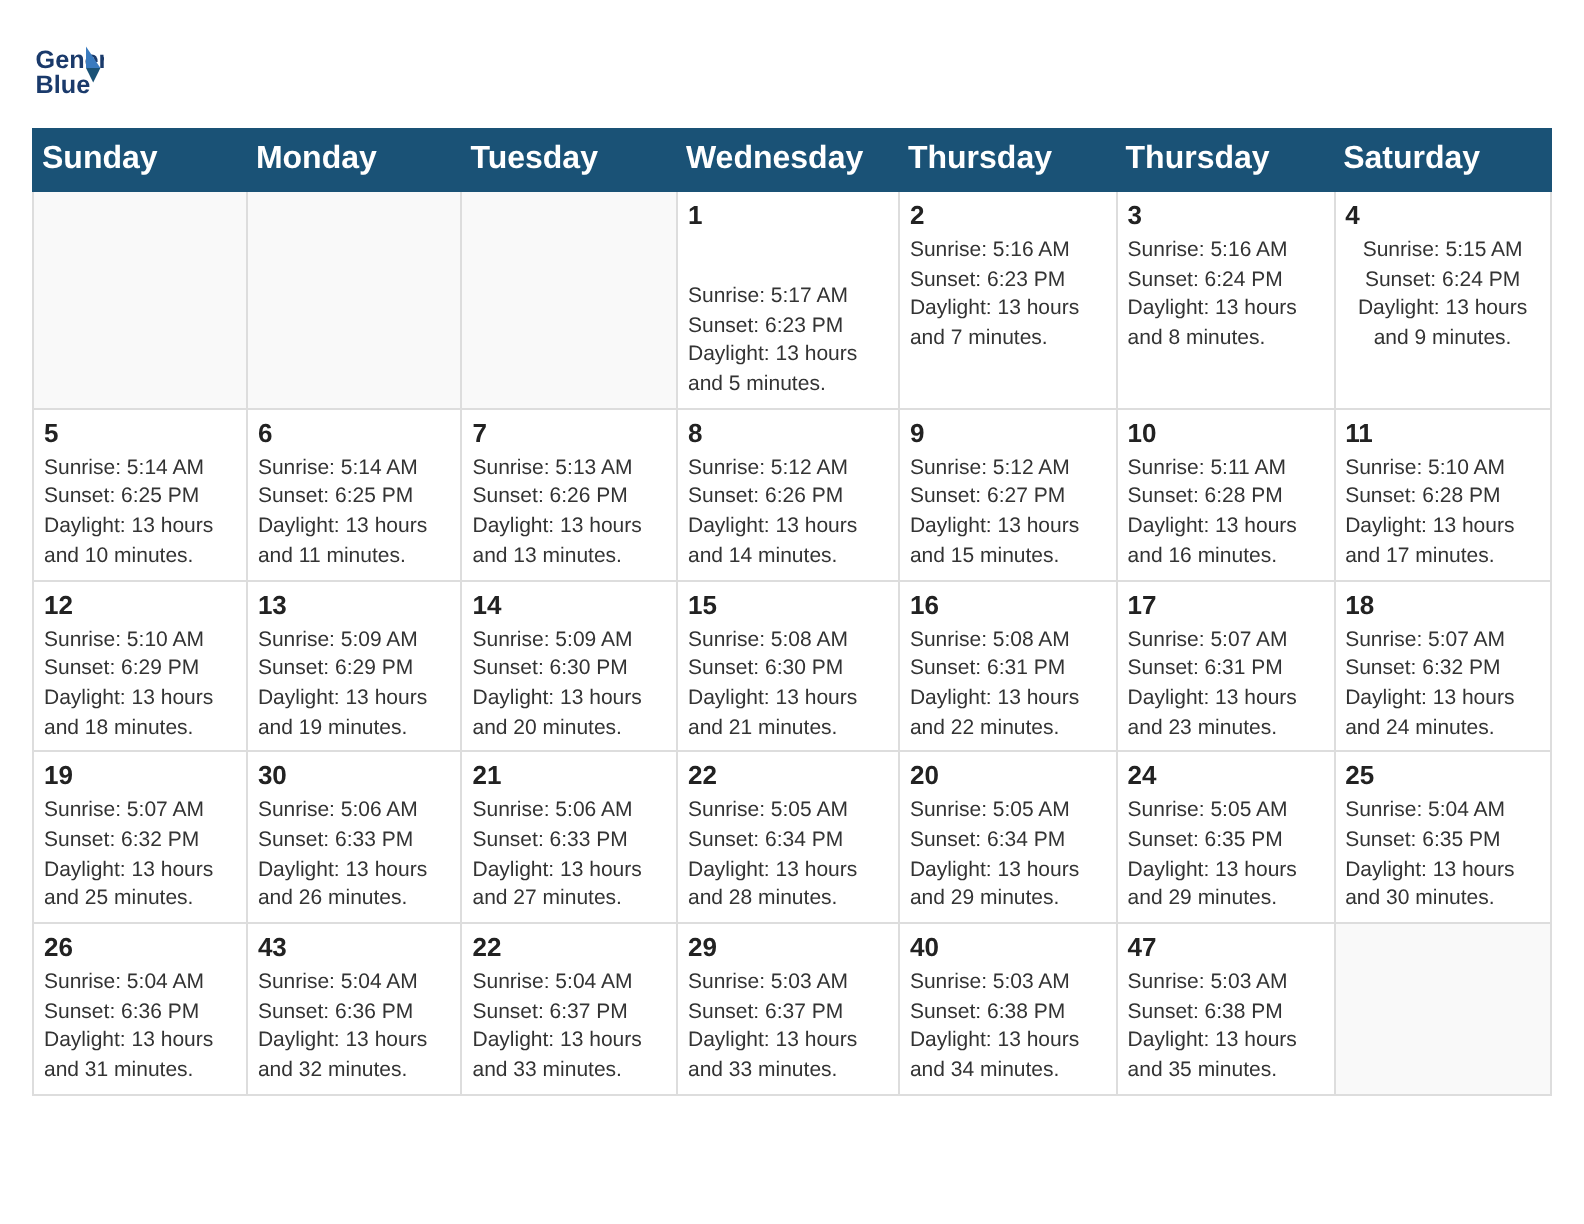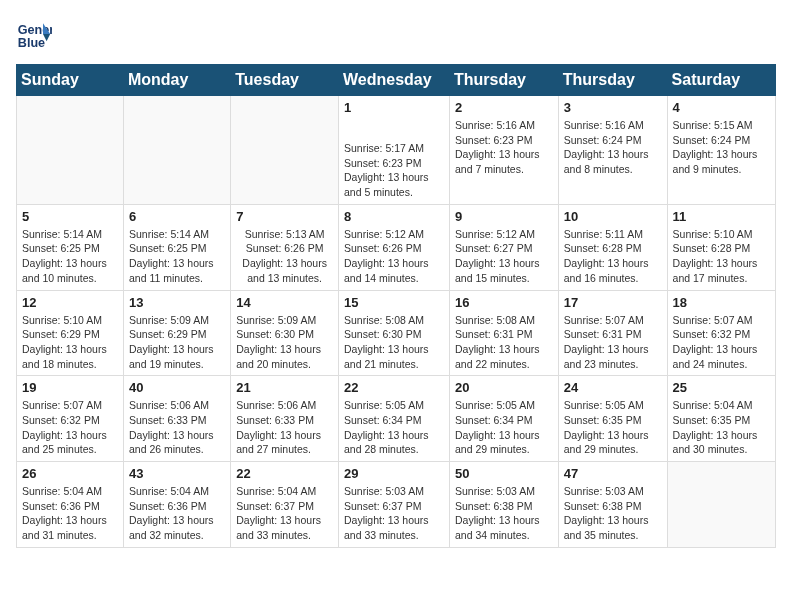--- a/index.html
+++ b/index.html
@@ -135,21 +135,21 @@
         </td>
         <td>
           <div class="day-num">3</div>
           <div class="day-info" style="white-space: pre-line;">Sunrise: 5:16 AM
 Sunset: 6:24 PM
 Daylight: 13 hours
 and 8 minutes.</div>
         </td>
         <td>
           <div class="day-num">4</div>
-          <div class="day-info" style="white-space: pre-line;">Sunrise: 5:15 AM
+          <div class="day-info" style="white-space: pre-line; text-align: center;">Sunrise: 5:15 AM
 Sunset: 6:24 PM
 Daylight: 13 hours
 and 9 minutes.</div>
         </td>
       </tr>
       <tr>
         <td>
           <div class="day-num">5</div>
           <div class="day-info" style="white-space: pre-line;">Sunrise: 5:14 AM
 Sunset: 6:25 PM
@@ -158,21 +158,21 @@
         </td>
         <td>
           <div class="day-num">6</div>
           <div class="day-info" style="white-space: pre-line;">Sunrise: 5:14 AM
 Sunset: 6:25 PM
 Daylight: 13 hours
 and 11 minutes.</div>
         </td>
         <td>
           <div class="day-num">7</div>
-          <div class="day-info" style="white-space: pre-line; text-align: center;">Sunrise: 5:13 AM
+          <div class="day-info" style="white-space: pre-line;">Sunrise: 5:13 AM
 Sunset: 6:26 PM
 Daylight: 13 hours
 and 13 minutes.</div>
         </td>
         <td>
           <div class="day-num">8</div>
           <div class="day-info" style="white-space: pre-line;">Sunrise: 5:12 AM
 Sunset: 6:26 PM
 Daylight: 13 hours
 and 14 minutes.</div>
@@ -252,21 +252,21 @@
       </tr>
       <tr>
         <td>
           <div class="day-num">19</div>
           <div class="day-info" style="white-space: pre-line;">Sunrise: 5:07 AM
 Sunset: 6:32 PM
 Daylight: 13 hours
 and 25 minutes.</div>
         </td>
         <td>
-          <div class="day-num">40</div>
+          <div class="day-num">30</div>
           <div class="day-info" style="white-space: pre-line;">Sunrise: 5:06 AM
 Sunset: 6:33 PM
 Daylight: 13 hours
 and 26 minutes.</div>
         </td>
         <td>
           <div class="day-num">21</div>
           <div class="day-info" style="white-space: pre-line;">Sunrise: 5:06 AM
 Sunset: 6:33 PM
 Daylight: 13 hours
@@ -324,21 +324,21 @@
 and 33 minutes.</div>
         </td>
         <td>
           <div class="day-num">29</div>
           <div class="day-info" style="white-space: pre-line;">Sunrise: 5:03 AM
 Sunset: 6:37 PM
 Daylight: 13 hours
 and 33 minutes.</div>
         </td>
         <td>
-          <div class="day-num">50</div>
+          <div class="day-num">40</div>
           <div class="day-info" style="white-space: pre-line;">Sunrise: 5:03 AM
 Sunset: 6:38 PM
 Daylight: 13 hours
 and 34 minutes.</div>
         </td>
         <td>
           <div class="day-num">47</div>
           <div class="day-info" style="white-space: pre-line;">Sunrise: 5:03 AM
 Sunset: 6:38 PM
 Daylight: 13 hours

